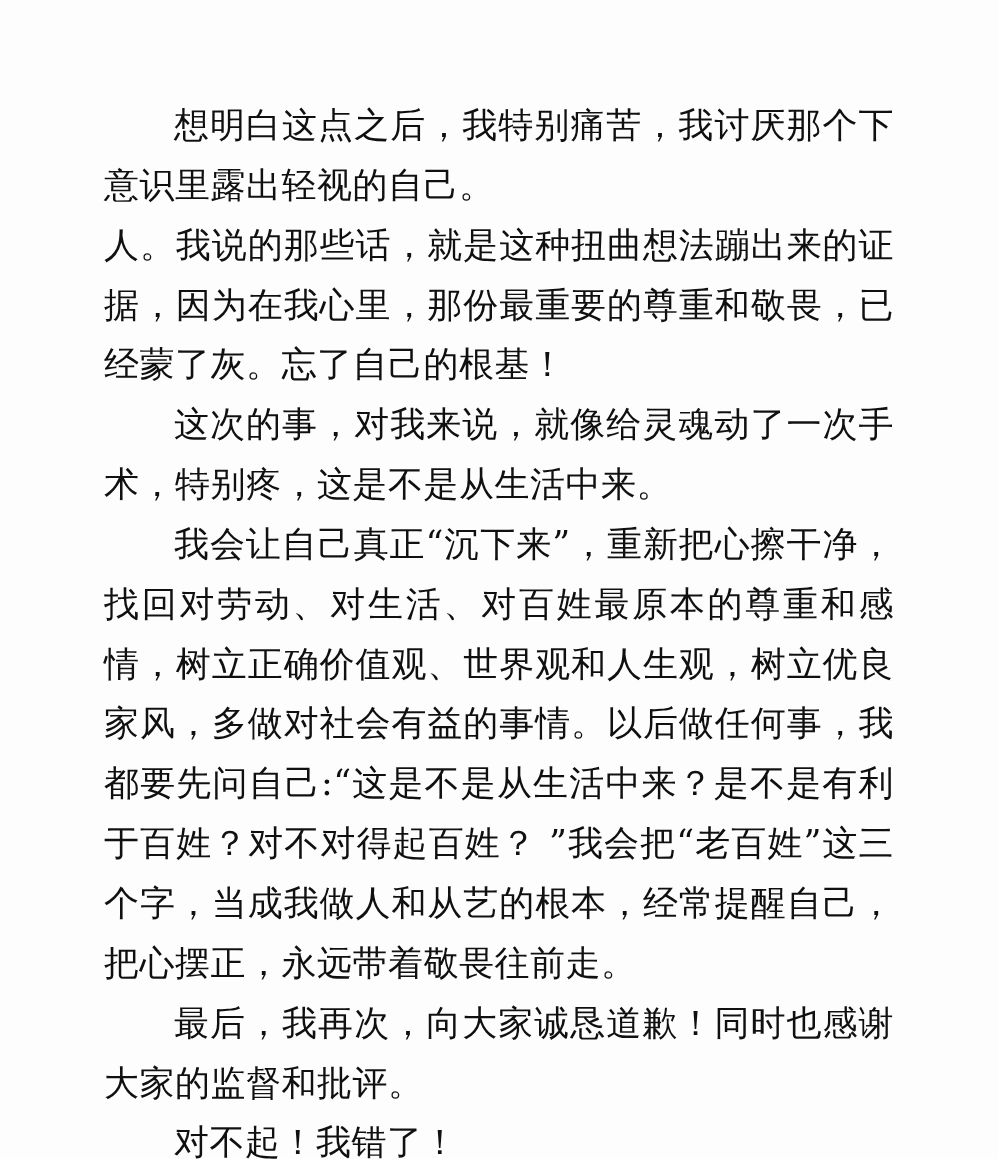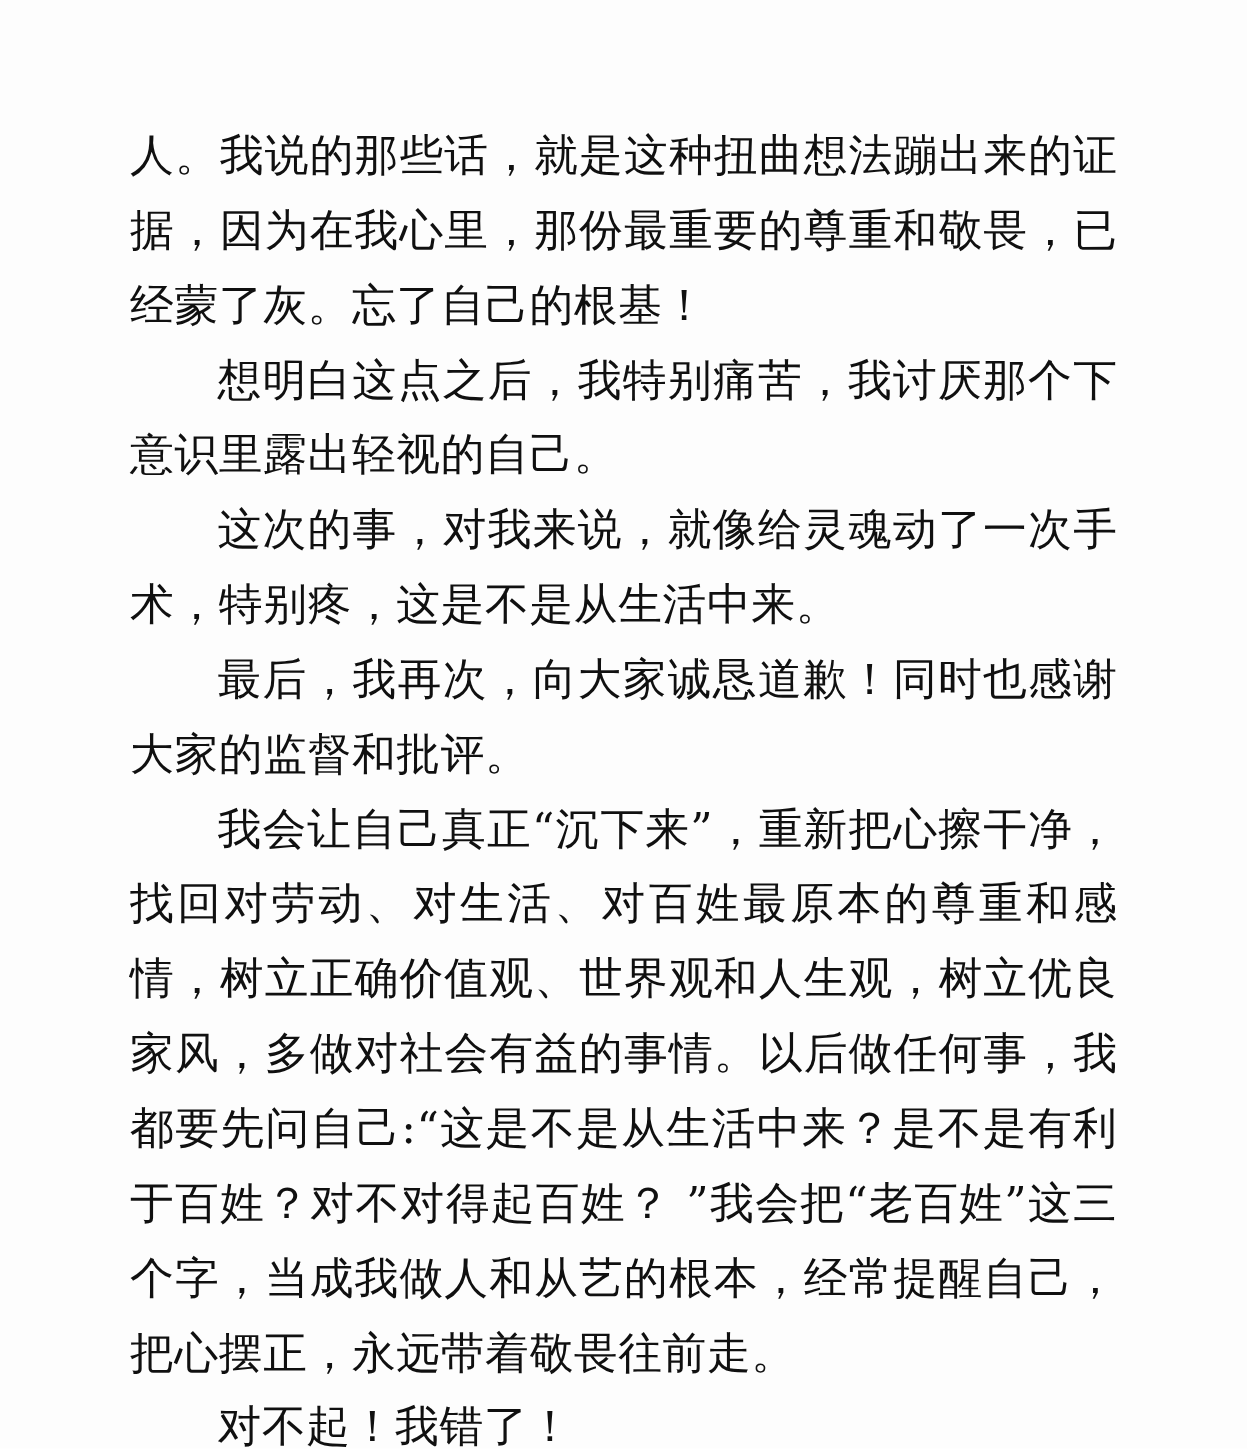--- a/index.html
+++ b/index.html
@@ -39,20 +39,20 @@
   }
   .para.no-indent {
     text-indent: 0;
   }
 </style>
 </head>
 <body>
 
 <div class="page">
   <div class="doc-body">
+    <p class="para">想明白这点之后，我特别痛苦，我讨厌那个下意识里露出轻视的自己。</p>
     <p class="para no-indent">人。我说的那些话，就是这种扭曲想法蹦出来的证据，因为在我心里，那份最重要的尊重和敬畏，已经蒙了灰。忘了自己的根基！</p>
-    <p class="para">想明白这点之后，我特别痛苦，我讨厌那个下意识里露出轻视的自己。</p>
     <p class="para">这次的事，对我来说，就像给灵魂动了一次手术，特别疼，这是不是从生活中来。</p>
+    <p class="para">我会让自己真正“沉下来”，重新把心擦干净，找回对劳动、对生活、对百姓最原本的尊重和感情，树立正确价值观、世界观和人生观，树立优良家风，多做对社会有益的事情。以后做任何事，我都要先问自己:“这是不是从生活中来？是不是有利于百姓？对不对得起百姓？ ”我会把“老百姓”这三个字，当成我做人和从艺的根本，经常提醒自己，把心摆正，永远带着敬畏往前走。</p>
     <p class="para">最后，我再次，向大家诚恳道歉！同时也感谢大家的监督和批评。</p>
-    <p class="para">我会让自己真正“沉下来”，重新把心擦干净，找回对劳动、对生活、对百姓最原本的尊重和感情，树立正确价值观、世界观和人生观，树立优良家风，多做对社会有益的事情。以后做任何事，我都要先问自己:“这是不是从生活中来？是不是有利于百姓？对不对得起百姓？ ”我会把“老百姓”这三个字，当成我做人和从艺的根本，经常提醒自己，把心摆正，永远带着敬畏往前走。</p>
     <p class="para">对不起！我错了！</p>
   </div>
 </div>
 
 </body></html>

